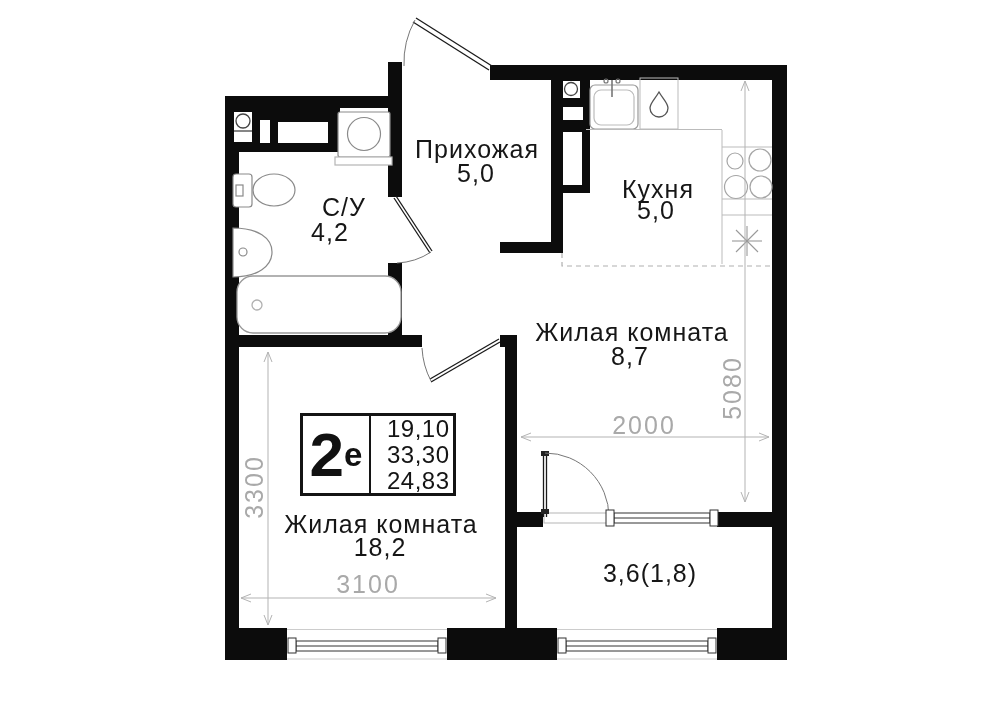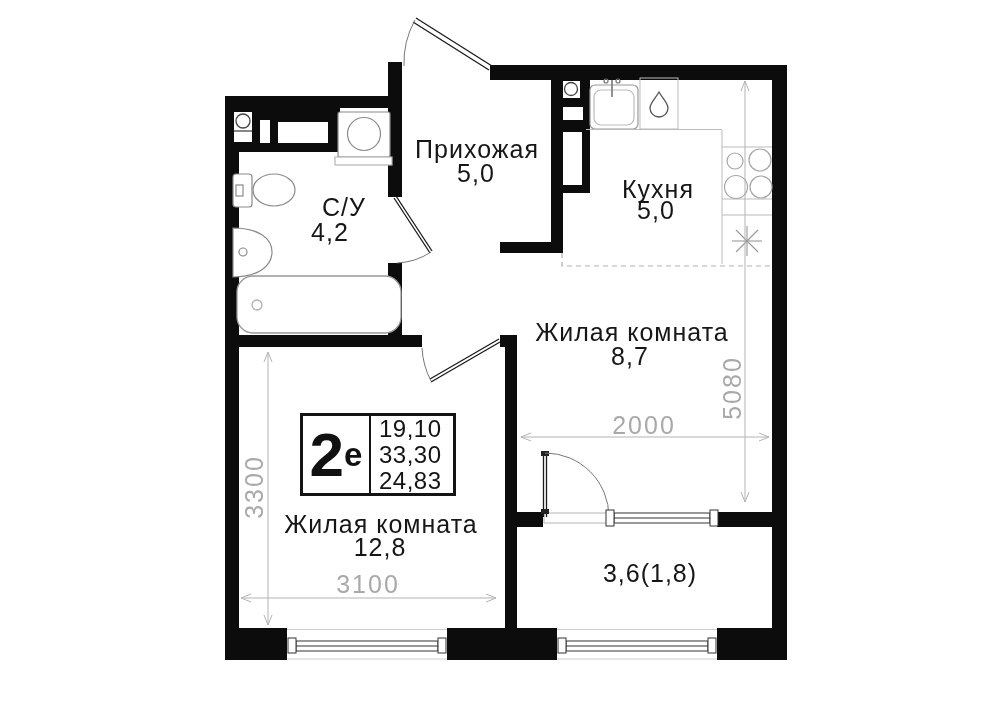--- a/index.html
+++ b/index.html
@@ -11,21 +11,21 @@
   .dim{position:absolute;transform:translate(-50%,-50%);font-size:25px;
        letter-spacing:2px;color:#a9a9a9;white-space:nowrap;}
   .dim.vert{transform:translate(-50%,-50%) rotate(-90deg);}
   .stamp{position:absolute;left:300px;top:413px;width:156px;height:83px;
          border:3px solid #141414;display:flex;background:#fff;box-sizing:border-box;}
   .stamp-left{width:68px;border-right:2px solid #141414;display:flex;
               align-items:center;justify-content:center;box-sizing:border-box;}
   .t-big{font-size:62px;font-weight:700;color:#111;line-height:1;}
   .t-small{font-size:33px;font-weight:700;color:#111;line-height:1;}
   .stamp-right{flex:1;display:flex;flex-direction:column;justify-content:space-between;
-               padding-left:8px;font-size:24px;color:#141414;line-height:26px;
+               padding-left:16px;font-size:24px;color:#141414;line-height:26px;
                letter-spacing:0.5px;}
 </style>
 </head>
 <body>
 
 <div class="plan">
 
   <svg width="1000" height="707" viewBox="0 0 1000 707">
 
     <g fill="#0c0c0c" stroke="none">
@@ -188,21 +188,21 @@
   <div class="lbl" style="left:658px;top:189px">Кухня</div>
   <div class="lbl" style="left:656px;top:210px">5,0</div>
 
   <div class="lbl" style="left:344px;top:207px">С/У</div>
   <div class="lbl" style="left:330px;top:232px">4,2</div>
 
   <div class="lbl" style="left:632px;top:332px">Жилая комната</div>
   <div class="lbl" style="left:630px;top:356px">8,7</div>
 
   <div class="lbl" style="left:381px;top:524px">Жилая комната</div>
-  <div class="lbl" style="left:380px;top:547px">12,8</div>
+  <div class="lbl" style="left:380px;top:547px">18,2</div>
 
   <div class="lbl" style="left:650px;top:573px">3,6(1,8)</div>
 
   <div class="dim vert" style="left:254px;top:487px">3300</div>
   <div class="dim" style="left:368px;top:584px">3100</div>
   <div class="dim" style="left:644px;top:425px">2000</div>
   <div class="dim vert" style="left:732px;top:388px">5080</div>
 
   <div class="stamp">
     <div class="stamp-left">

